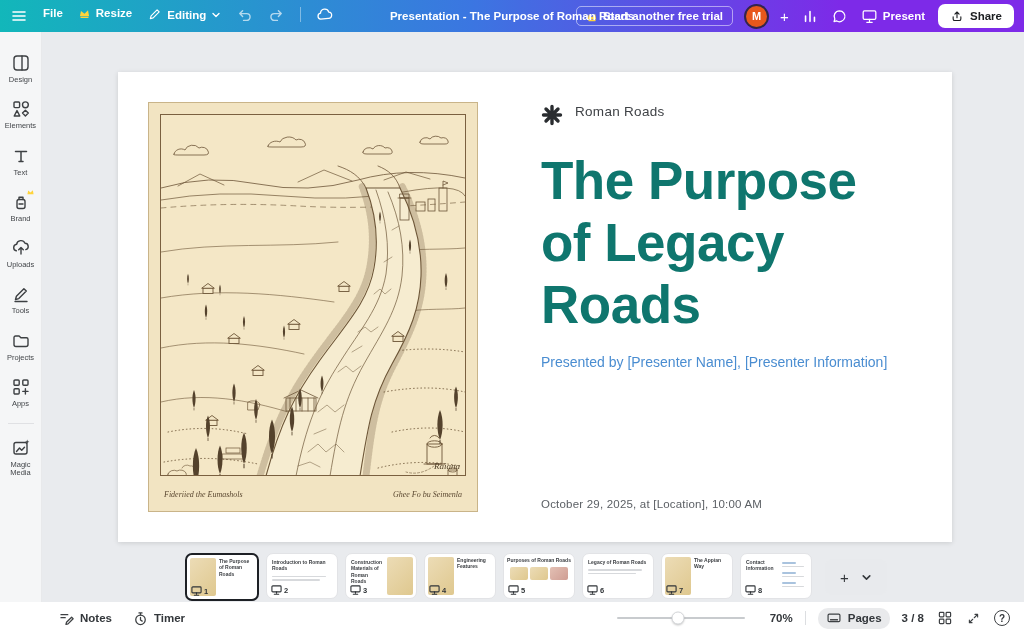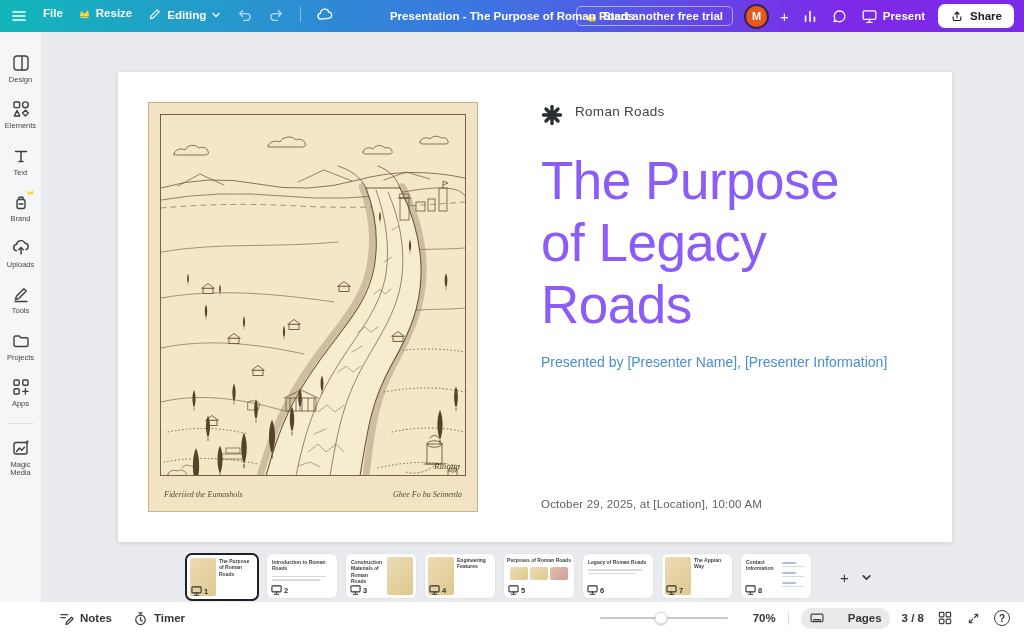--- a/index.html
+++ b/index.html
@@ -39,21 +39,21 @@
   .canvas{position:absolute;top:0;left:42px;right:0;bottom:0;background:#e9ebee}
 
   
   .slide{position:absolute;left:76px;top:40px;width:834px;height:470px;background:#fff;box-shadow:0 1px 5px rgba(0,0,0,.13)}
   .art{position:absolute;left:30px;top:30px;width:330px;height:410px}
   .cap{font-family:"Liberation Serif",serif;font-style:italic;font-size:8px;fill:#5a4730}
   .sig{font-family:"Liberation Serif",serif;font-style:italic;font-size:9px;fill:#4f3e28}
   .slide-right{position:absolute;left:423px;top:32px;right:36px;bottom:30px}
   .logo-row{display:flex;gap:12px}
   .logo-text{font-size:13.5px;color:#3f4246;letter-spacing:.3px}
-  .slide-title{margin-top:24px;font-size:53px;line-height:1.17;color:#8b5cf6;font-weight:400;letter-spacing:-.5px}
+  .slide-title{margin-top:24px;font-size:53px;line-height:1.17;color:#0f766e;font-weight:700;letter-spacing:-.5px}
   .slide-sub{margin-top:16px;font-size:14px;line-height:1.45;color:var(--accent-blue);max-width:372px}
   .slide-date{position:absolute;left:0;bottom:2px;font-size:11.5px;color:#5b5f64;letter-spacing:.2px}
 
   
   .filmstrip{position:absolute;left:0;right:0;bottom:0;height:66px;display:flex;align-items:center;padding-left:143px}
   .thumb{position:relative;width:72px;height:46px;background:#fff;border:1px solid #e2e3e6;border-radius:7px;margin-right:7px;cursor:pointer;flex:none}
   .thumb.selected{width:74px;height:48px;border:2px solid #1d2025}
   .thumb-inner{position:absolute;inset:3px;display:flex;gap:3px;overflow:hidden}
   .mini-img{flex:0 0 26px;height:100%;background:linear-gradient(135deg,#ecdcb6,#dfc88f);border-radius:2px}
   .mini-img.red{background:linear-gradient(135deg,#e3c0b4,#cf9d93)}
@@ -76,21 +76,21 @@
   
   .statusbar{position:absolute;left:0;right:0;bottom:0;height:24px;background:#fff;display:flex;align-items:center;padding:16px 14px;font-size:11.5px;font-weight:700;color:#33373b}
   .sb-item{display:flex;align-items:center;gap:5px;cursor:pointer;white-space:nowrap}
   .sb-notes{margin-left:44px}
   .sb-timer{margin-left:20px}
   .sb-ic{stroke:#3d4043;fill:none;stroke-width:1.5;stroke-linecap:round;stroke-linejoin:round}
   .zoom-slider{margin-left:auto;width:128px;height:2px;background:#c8cbce;border-radius:2px;position:relative;cursor:pointer}
   .zoom-handle{position:absolute;top:50%;left:48%;width:13px;height:13px;background:#fff;border:1px solid #d5d7da;border-radius:50%;transform:translate(-50%,-50%);box-shadow:0 1px 2px rgba(0,0,0,.2)}
   .zoom-value{margin-left:18px;width:30px;text-align:right}
   .sb-divider{width:1px;height:14px;background:#dcdee1;margin:0 12px}
-  .pages-pill{display:flex;align-items:center;gap:23px;background:#e9eaec;border-radius:10px;padding:3px 8px;cursor:pointer}
+  .pages-pill{display:flex;align-items:center;gap:6px;background:#e9eaec;border-radius:10px;padding:3px 8px;cursor:pointer}
   .page-indicator{margin-left:12px;white-space:nowrap}
   .sb-iconbtn{margin-left:13px;display:flex;align-items:center;cursor:pointer}
   .help-circle{margin-left:13px;width:16px;height:16px;border:1.5px solid #3d4043;border-radius:50%;display:flex;align-items:center;justify-content:center;font-size:10px;font-weight:700;cursor:pointer}
 </style>
 </head>
 <body>
 
 <header class="topbar">
   <div class="tb-left">
     <span class="tb-btn">

